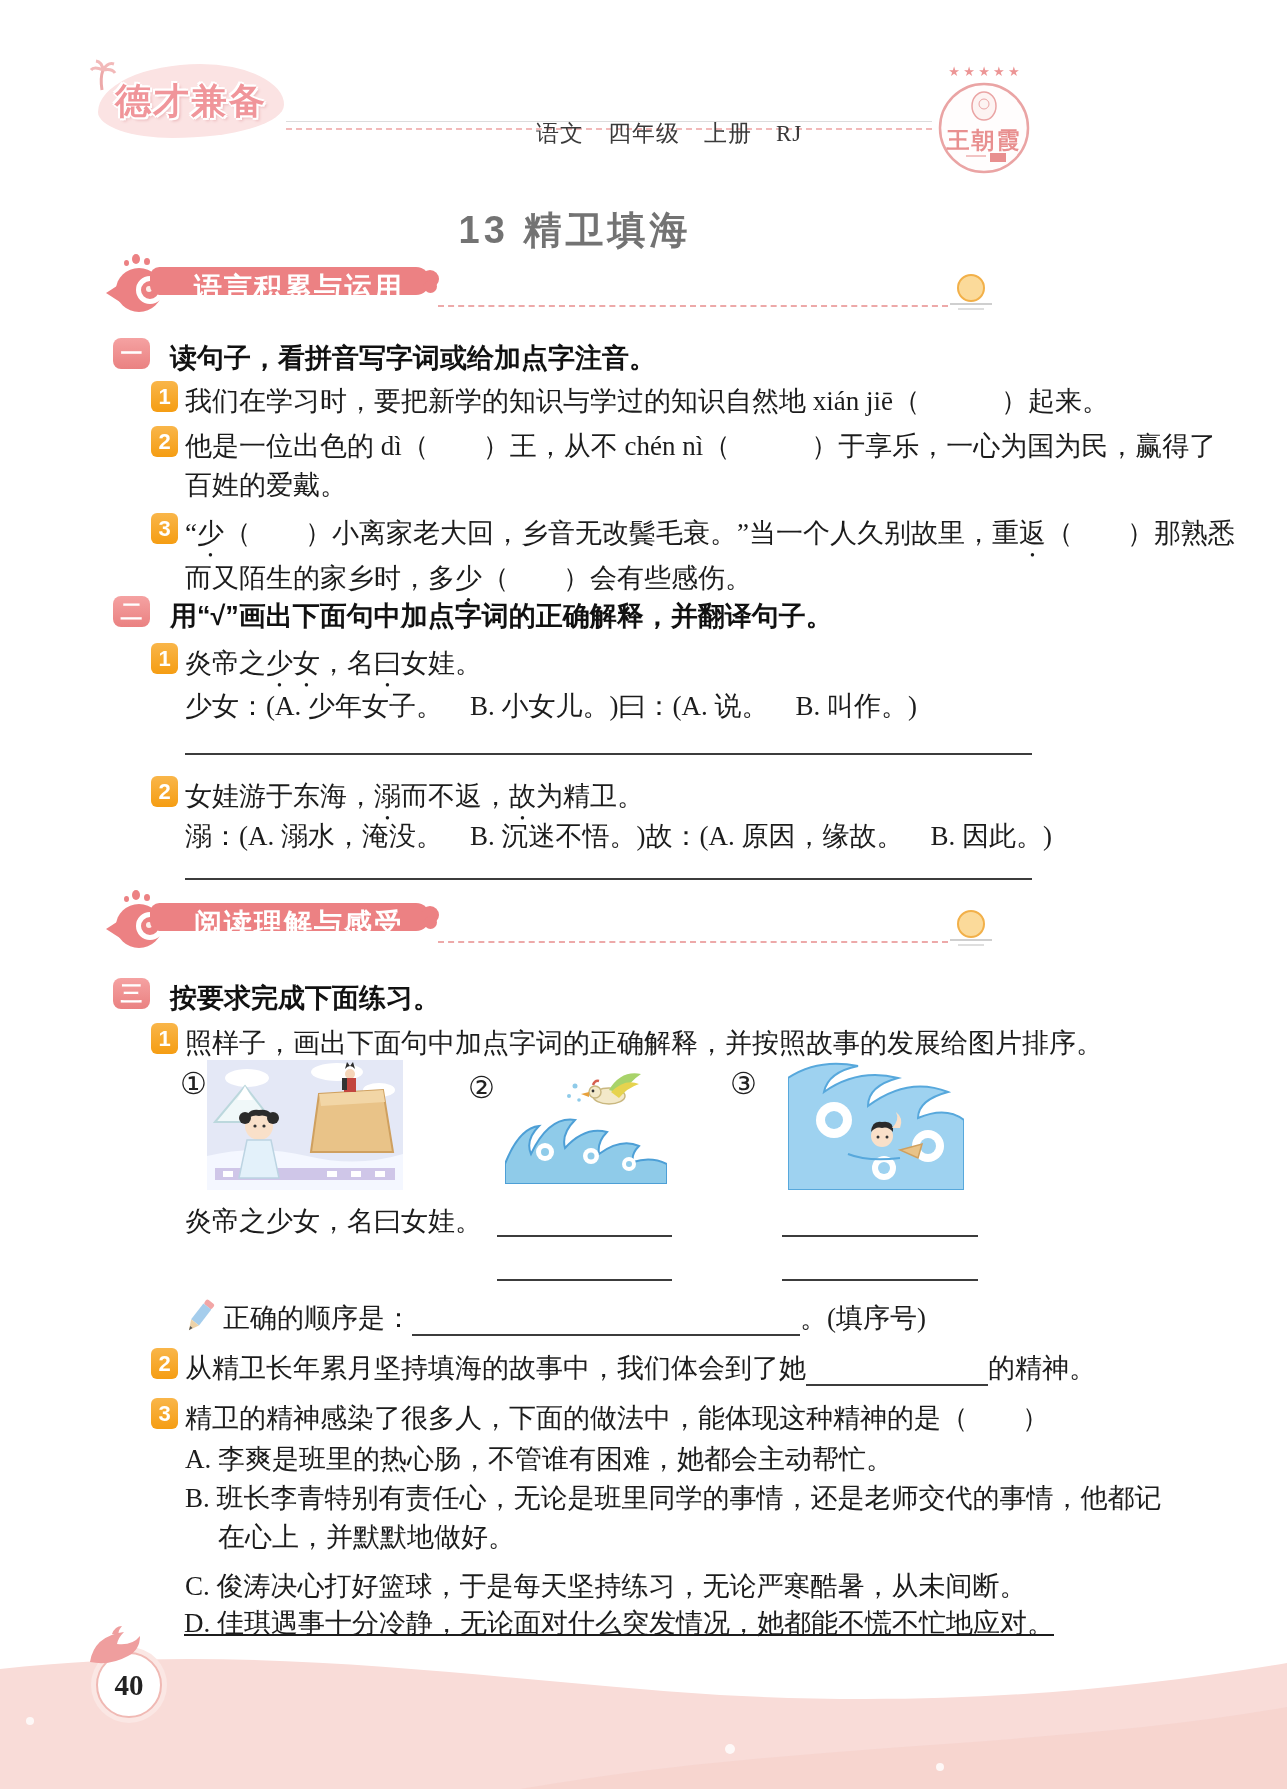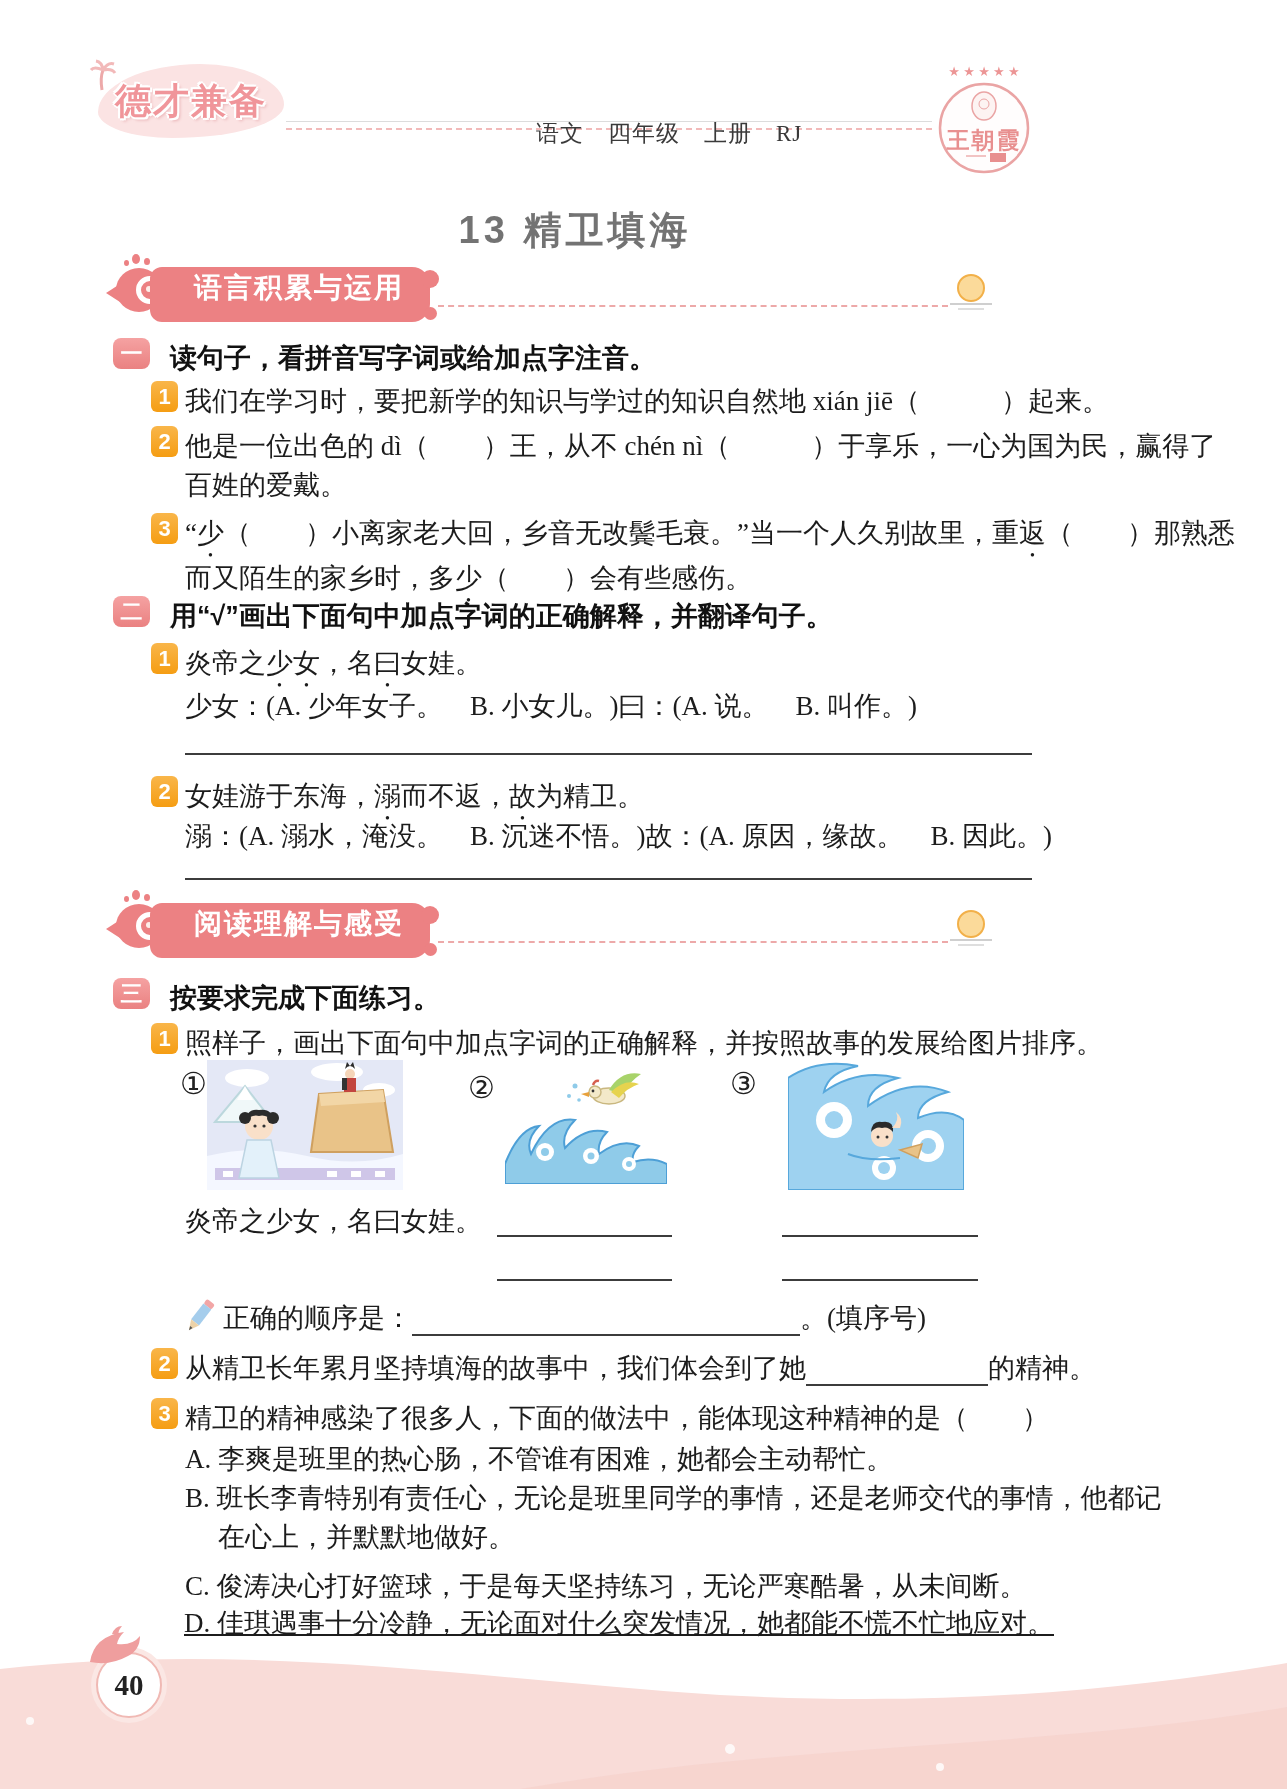--- a/index.html
+++ b/index.html
@@ -37,21 +37,21 @@
   .whale { position:absolute; width:52px; height:50px; }
   .whale .body { position:absolute; left:4px; top:6px; width:46px; height:44px; background:#ec8183; border-radius:50%; }
   .whale .eye  { position:absolute; left:24px; top:14px; width:18px; height:18px; background:#ec8183; border:5px solid #fff; border-radius:50%; }
   .whale .eye i{ position:absolute; left:5px; top:5px; width:6px; height:6px; background:#fdeeea; border-radius:50%; display:block;}
   .whale .tail { position:absolute; left:-6px; top:22px; width:0; height:0; border-top:9px solid transparent; border-bottom:9px solid transparent; border-right:14px solid #ec8183; }
   .whale .d1,.whale .d2,.whale .d3 { position:absolute; background:#ec8183; border-radius:50%; }
   .whale .d1 { width:8px; height:10px; left:20px; top:-8px; }
   .whale .d2 { width:6px; height:7px;  left:32px; top:-4px; }
   .whale .d3 { width:5px; height:6px;  left:12px; top:-2px; }
   .banner-pill {
-    position:absolute; height:55px; background:#ec8183; border-radius:12px 18px 18px 12px;
+    position:absolute; height:28px; background:#ec8183; border-radius:12px 18px 18px 12px;
     color:#fff; font-family:"Liberation Sans", sans-serif; font-weight:bold; font-size:28px;
     line-height:42px; padding:0 26px 0 44px; letter-spacing:2px;
   }
   .banner-pill .bump1 { position:absolute; right:-9px; top:3px;  width:18px; height:18px; background:#ec8183; border-radius:50%; }
   .banner-pill .bump2 { position:absolute; right:-7px; bottom:2px; width:13px; height:13px; background:#ec8183; border-radius:50%; }
   .banner-dash { position:absolute; border-top:2px dashed #eda9a9; }
 
   
   .num-cn {
     position:absolute; width:37px; height:31px; border-radius:8px;

